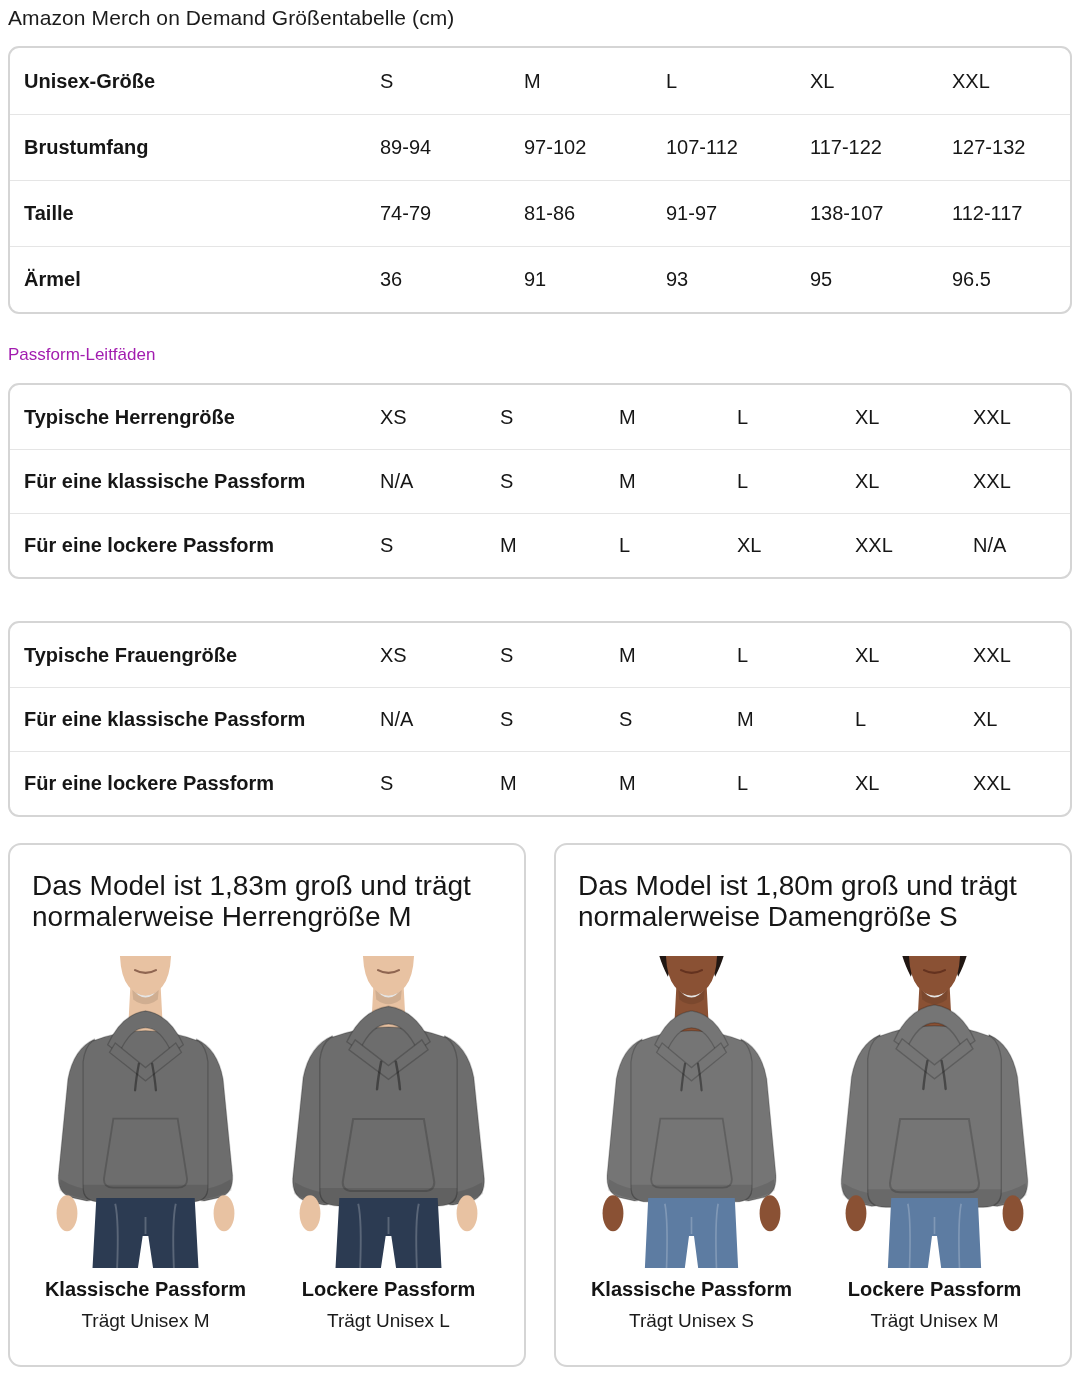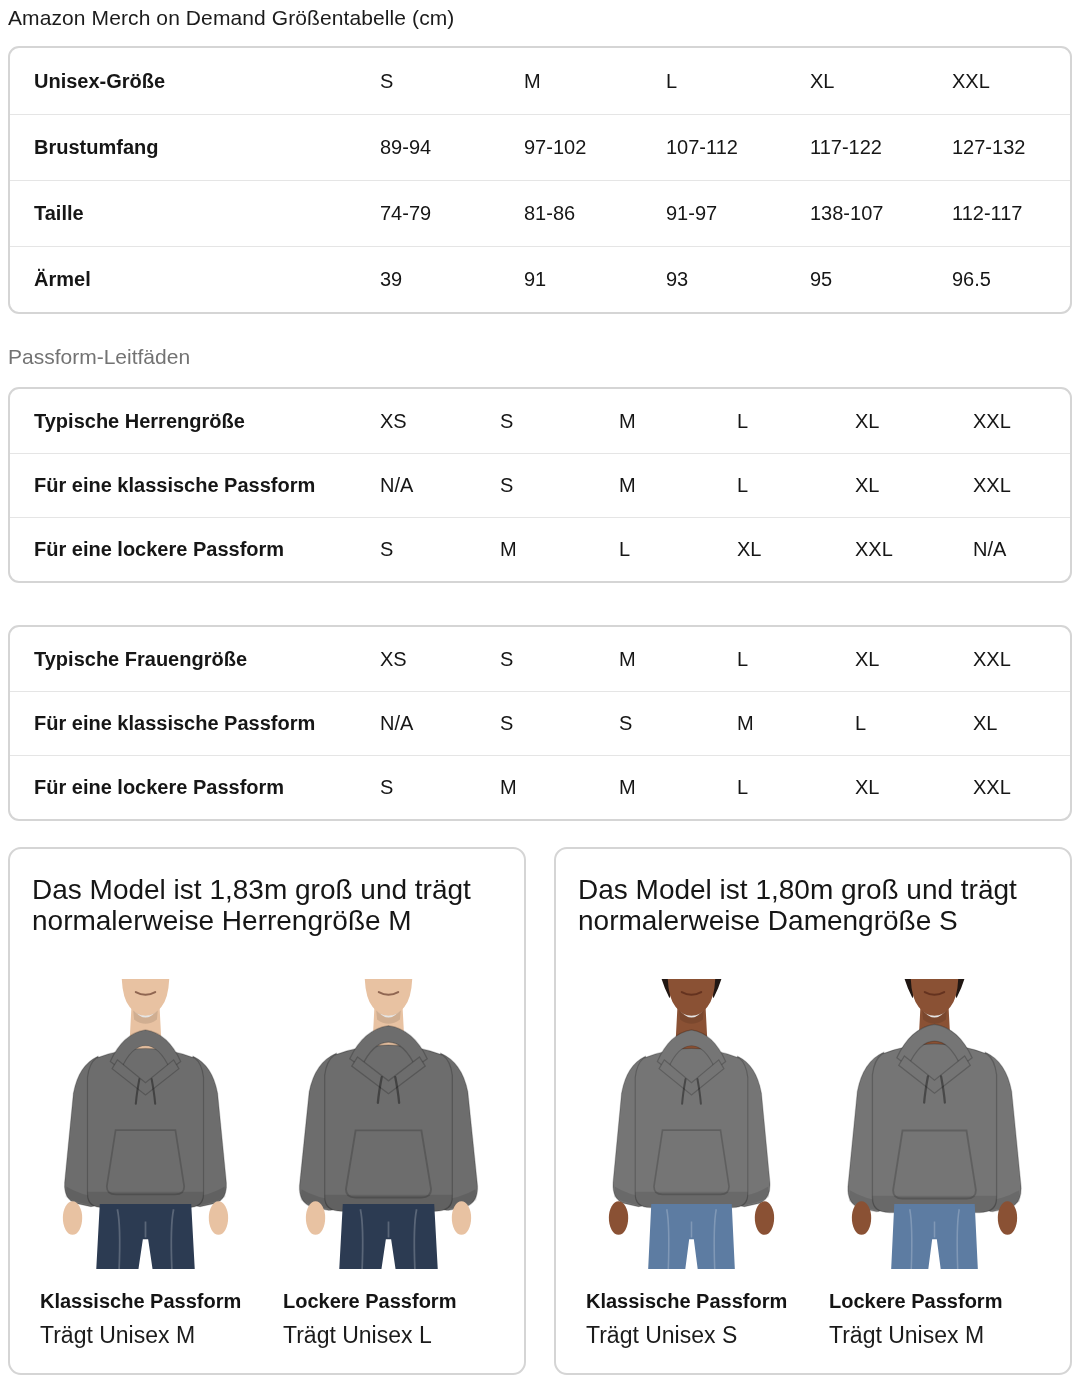--- a/index.html
+++ b/index.html
@@ -16,37 +16,37 @@
   }
   
   .tbl {
     border:2px solid #d5d5d5; border-radius:11px; overflow:hidden; background:#fff;
   }
   .tbl .row { display:grid; align-items:center; border-top:1.5px solid #e5e5e5; }
   .tbl .row:first-child { border-top:none; }
   .tbl-unisex .row { grid-template-columns:370px 144px 142px 144px 142px 1fr; height:66px; }
   .tbl-fit .row    { grid-template-columns:370px 120px 119px 118px 118px 118px 1fr; height:64px; }
   .cell { font-size:20px; color:#161616; white-space:nowrap; }
-  .cell.lbl { font-weight:700; padding-left:24px; }
+  .cell.lbl { font-weight:700; padding-left:14px; }
   .note { font-size:17px; margin:13px 0 0 0; color:#1b1b1b; }
-  h2.fit-title { font-size:21px; font-weight:400; margin:31px 0 18px 0; color:#737373; }
+  h2.fit-title { font-size:17px; font-weight:400; margin:31px 0 18px 0; color:#a21caf; }
   .tbl + .tbl { margin-top:42px; }
   
   .cards { display:flex; gap:28px; margin-top:26px; }
   .card {
     flex:1; border:2px solid #d5d5d5; border-radius:13px;
     padding:25px 22px 16px 22px; min-height:524px; background:#fff;
   }
   .desc { font-size:28px; line-height:31px; margin:0; color:#161616; }
   .figs { display:flex; gap:16px; margin-top:17px; }
-  .figs figure { margin:8px; flex:1; text-align:left; }
+  .figs figure { margin:0; flex:1; text-align:center; }
   .photo { height:326px; }
   .photo svg { width:100%; height:100%; display:block; }
   .cap-t { font-weight:700; font-size:20px; margin-top:3px; color:#141414; }
-  .cap-s { font-size:23px; margin-top:9px; color:#1b1b1b; }
+  .cap-s { font-size:19px; margin-top:9px; color:#1b1b1b; }
   
   .skin   { fill:var(--skin,#e8c2a2); }
   .mouth  { fill:none; stroke:rgba(70,25,15,.55); stroke-width:2.4; stroke-linecap:round; }
   .hair   { display:none; fill:#211713; }
   .female .hair { display:block; }
   .cloth  { fill:var(--hoodie,#6d6d6d); stroke:rgba(0,0,0,.20); stroke-width:1.4; }
   .shade  { fill:rgba(0,0,0,.10); }
   .string { stroke:rgba(0,0,0,.38); stroke-width:2.4; fill:none; stroke-linecap:round; }
   .pocket { fill:none; stroke:rgba(0,0,0,.18); stroke-width:2; }
   .jeans  { fill:var(--jeans,#2c3b52); }
@@ -84,21 +84,21 @@
     <div class="row">
       <div class="cell lbl">Taille</div>
       <div class="cell">74-79</div>
       <div class="cell">81-86</div>
       <div class="cell">91-97</div>
       <div class="cell">138-107</div>
       <div class="cell">112-117</div>
     </div>
     <div class="row">
       <div class="cell lbl">Ärmel</div>
-      <div class="cell">39</div>
+      <div class="cell">36</div>
       <div class="cell">91</div>
       <div class="cell">93</div>
       <div class="cell">95</div>
       <div class="cell">96.5</div>
     </div>
   </section>
 
 
   <h2 class="fit-title">Passform-Leitfäden</h2>
 

